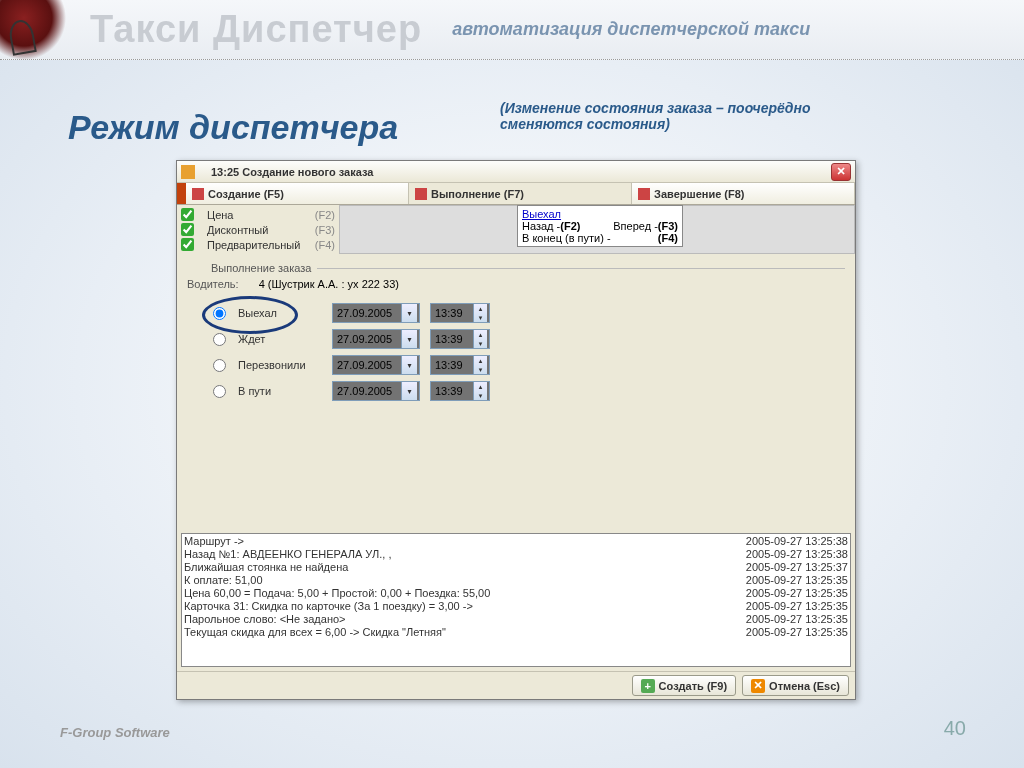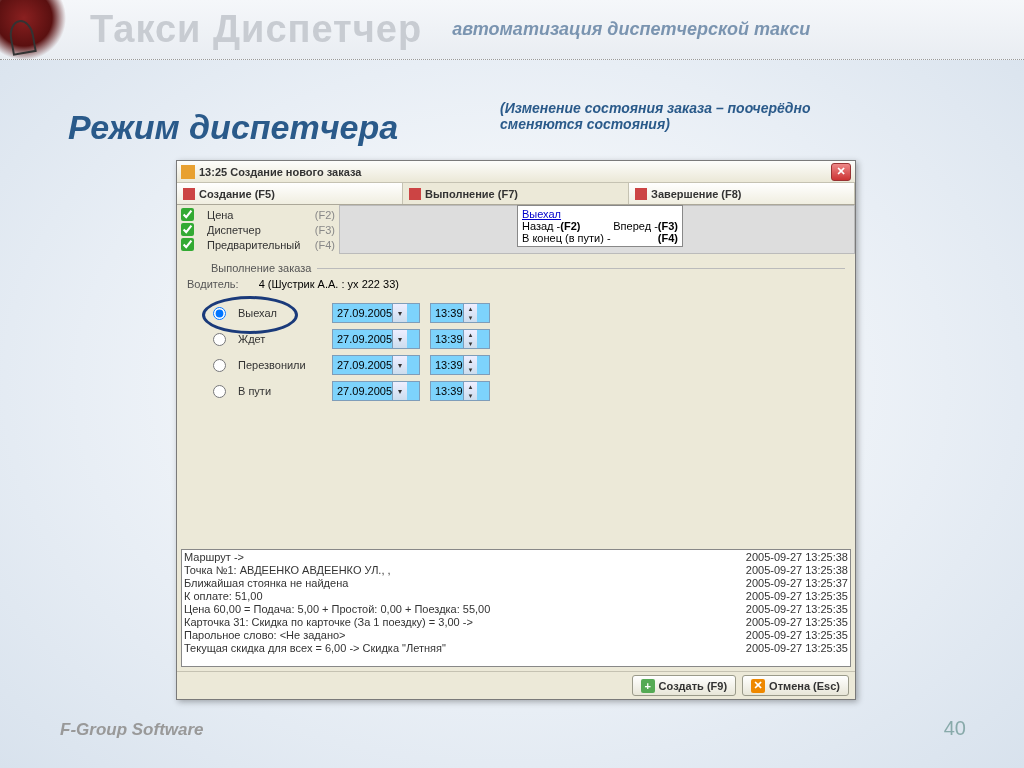--- a/index.html
+++ b/index.html
@@ -33,29 +33,30 @@
 .window {
   position: absolute; left: 176px; top: 160px; width: 680px; height: 540px;
   background: #ece9d8; border: 1px solid #7a7a7a;
   box-shadow: 2px 2px 6px rgba(0,0,0,0.3);
   font-size: 11px;
 }
 .titlebar {
   height: 22px; background: linear-gradient(to bottom, #fdfdfb, #ebe8d7);
   display: flex; align-items: center; padding: 0 4px;
   border-bottom: 1px solid #c5c2b2;
+  gap: 12px;
 }
 .titlebar .wicon { width:14px; height:14px; background:#e8a030; margin-right:4px; }
 .titlebar .wtitle { font-weight: bold; color: #333; flex:1; }
 .close-btn {
   width: 20px; height: 18px; background: linear-gradient(#e88,#c33);
   border:1px solid #933; border-radius:3px; color:#fff; font-weight:bold;
   display:flex; align-items:center; justify-content:center; font-size:11px; cursor:pointer;
 }
-.tabs { display:flex; background:#c2410c; border-bottom:1px solid #aca899; height:22px; }
+.tabs { display:flex; background:#c2410c; border-bottom:1px solid #aca899; height:22px;padding-left:9px; }
 .tab {
   flex:1; display:flex; align-items:center; gap:4px; padding:0 6px;
   background:linear-gradient(#fff,#f0eee0); border-right:1px solid #c5c2b2;
   cursor:pointer; font-weight:bold; color:#333;
 }
 .tab.active { background:#ece9d8; }
 .tab .ticon { width:12px; height:12px; background:#c44; }
 .subbar { display:flex; }
 .chkcol { width:162px; padding:2px 4px; background:#ece9d8; }
 .chkrow { display:flex; align-items:center; height:15px; }
@@ -76,55 +77,55 @@
 .section .sline { display:flex; align-items:center; gap:6px;padding-left:24px;}
 .section .sline::after { content:""; flex:1; border-top:1px solid #bbb; }
 .drvline { display:flex; gap:20px; margin:4px 10px 10px; }
 .drvlab { color:#555; }
 .statusrows { margin-left:36px; }
 .srow { display:flex; align-items:center; height:26px; gap:10px; }
 .srow input[type=radio] { margin-right:2px; }
 .rlabel { width:84px; color:#333; }
 .datebox, .timebox {
   display:inline-flex; align-items:center; height:20px;
-  background:#7dd3fc; border:1px solid #7f9db9; padding:0 12px 0 4px;
+  background:#737373; border:1px solid #7f9db9; padding:0 2px 0 4px;
 }
 .datebox { width:88px; }
 .timebox { width:60px; }
 .dropbtn, .spinbtns {
   width:16px; height:18px; background:linear-gradient(#eef,#cde);
   border-left:1px solid #7f9db9; display:flex; align-items:center; justify-content:center;
   cursor:pointer; font-size:8px; color:#333;
 }
 .spinbtns { flex-direction:column; width:14px; }
 .spinbtns div { height:9px; font-size:7px; display:flex; align-items:center; justify-content:center;}
 .circle {
   position:absolute; left:202px; top:296px; width:96px; height:38px;
   border:3px solid #1a3a7a; border-radius:50%; pointer-events:none;
 }
 .logarea {
-  position:absolute; left:4px; right:4px; bottom:32px; height:118px;
+  position:absolute; left:4px; right:4px; bottom:32px; height:134px;
   background:#fff; border:1px solid #888; overflow:hidden; padding:1px 2px;
 }
 .logrow { display:flex; justify-content:space-between; font-size:11px; color:#333; line-height:13px;}
 .btnbar {
   position:absolute; left:0; right:0; bottom:0; height:28px;
   display:flex; justify-content:flex-end; align-items:center; gap:6px; padding-right:6px;
   border-top:1px solid #c5c2b2;
 }
 .wbtn {
   height:21px; padding:0 8px; display:flex; align-items:center; gap:4px;
   background:linear-gradient(#fff,#e8e6d8); border:1px solid #9a9a8a; border-radius:3px;
   cursor:pointer; font-weight:bold; color:#333; font-size:11px;
 }
 .wbtn .bi { width:14px; height:14px; border-radius:2px; color:#fff; font-size:11px;
   display:flex; align-items:center; justify-content:center; }
 .bi-plus { background:#5a5; }
 .bi-x { background:#e80; }
-.footer { position:absolute; left:60px; bottom:28px; color:#999; font-size:17px; font-style:italic; font-weight:bold;}
+.footer { position:absolute; left:60px; bottom:28px; color:#999; font-size:13px; font-style:italic; font-weight:bold;}
 .pagenum { position:absolute; right:58px; bottom:28px; color:#8aa; font-size:20px;margin-top:26px; }
 </style>
 </head>
 <body>
 
 <div class="hdr">
   <div class="avatar"></div>
   <span class="brand">Такси Диспетчер</span>
   <span class="tagline">автоматизация диспетчерской такси</span>
 </div>
@@ -156,21 +157,21 @@
 
   <div class="subbar">
     <div class="chkcol">
       <div class="chkrow">
           <input type="checkbox" checked="" style="">
           <span class="klab">Цена</span>
           <span class="khot">(F2)</span>
         </div>
       <div class="chkrow">
           <input type="checkbox" checked="" style="">
-          <span class="klab">Диспетчер</span>
+          <span class="klab">Дисконтный</span>
           <span class="khot">(F3)</span>
         </div>
       <div class="chkrow">
           <input type="checkbox" checked="" style="">
           <span class="klab">Предварительный</span>
           <span class="khot">(F4)</span>
         </div>
     </div>
     <div class="graybox"></div>
   </div>
@@ -260,21 +261,21 @@
         </span>
       </div>
     </div>
 
   <div class="logarea" id="logarea">
       <div class="logrow">
         <span>Маршрут -&gt;</span>
         <span>2005-09-27 13:25:38</span>
       </div>
       <div class="logrow">
-        <span>Точка №1: АВДЕЕНКО АВДЕЕНКО УЛ., ,</span>
+        <span>Назад №1: АВДЕЕНКО ГЕНЕРАЛА УЛ., ,</span>
         <span>2005-09-27 13:25:38</span>
       </div>
       <div class="logrow">
         <span>Ближайшая стоянка не найдена</span>
         <span>2005-09-27 13:25:37</span>
       </div>
       <div class="logrow">
         <span>К оплате: 51,00</span>
         <span>2005-09-27 13:25:35</span>
       </div>

